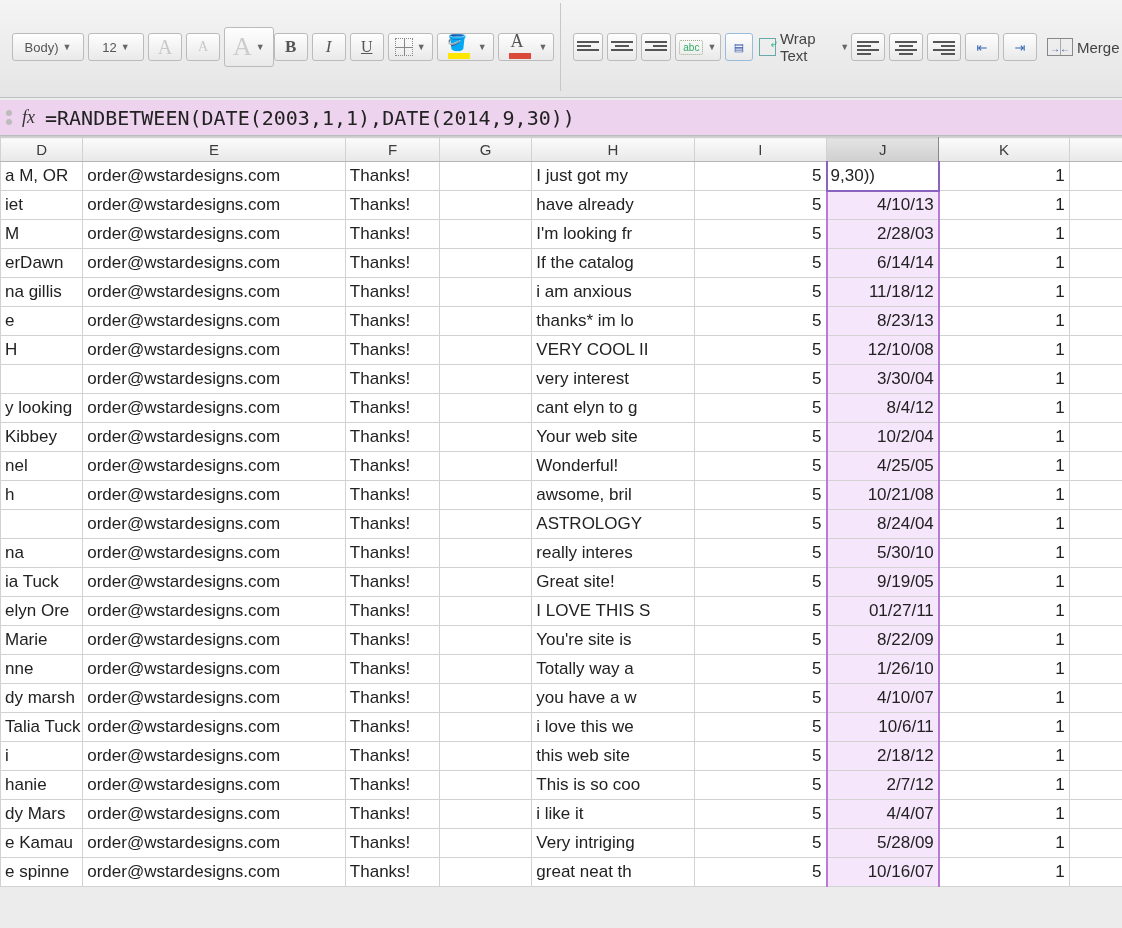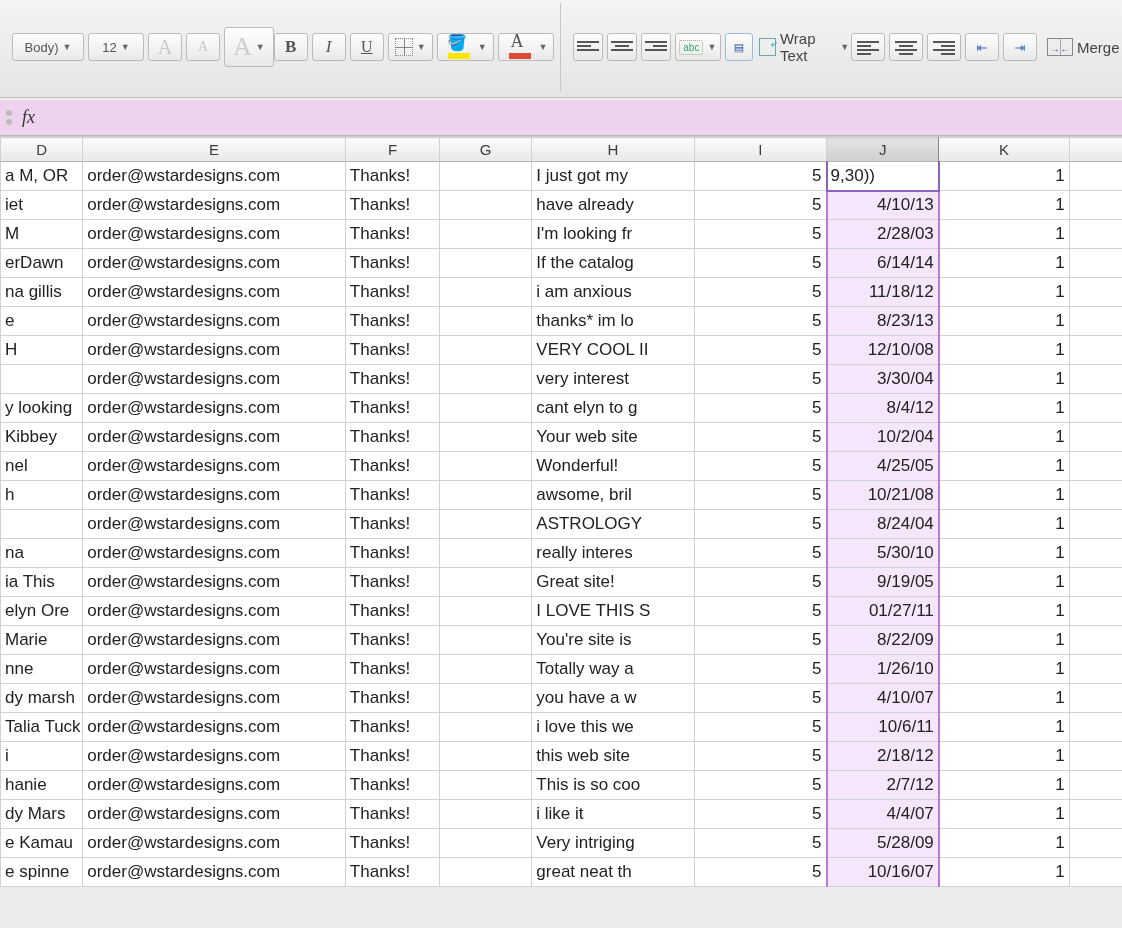--- a/index.html
+++ b/index.html
@@ -320,20 +320,21 @@
 
 </div>
 </div>
 
 <div class="formula-bar">
   <div class="nbox-handle">
       <span></span>
       <span></span>
     </div>
   <span class="fx">fx</span>
+  <input class="formula-input" value="=RANDBETWEEN(DATE(2003,1,1),DATE(2014,9,30))" style="">
 </div>
 
 <div class="sheet">
   <table>
     <colgroup>
       <col class="cD">
         <col class="cE">
         <col class="cF">
         <col class="cG">
       <col class="cH">
@@ -504,21 +505,21 @@
           <td>order@wstardesigns.com</td>
           <td>Thanks!</td>
           <td></td>
           <td>really interes</td>
           <td class="num">5</td>
           <td class="num selcol">5/30/10</td>
           <td class="num">1</td>
           <td></td>
         </tr>
         <tr>
-          <td>ia This</td>
+          <td>ia Tuck</td>
           <td>order@wstardesigns.com</td>
           <td>Thanks!</td>
           <td></td>
           <td>Great site!</td>
           <td class="num">5</td>
           <td class="num selcol">9/19/05</td>
           <td class="num">1</td>
           <td></td>
         </tr>
         <tr>

